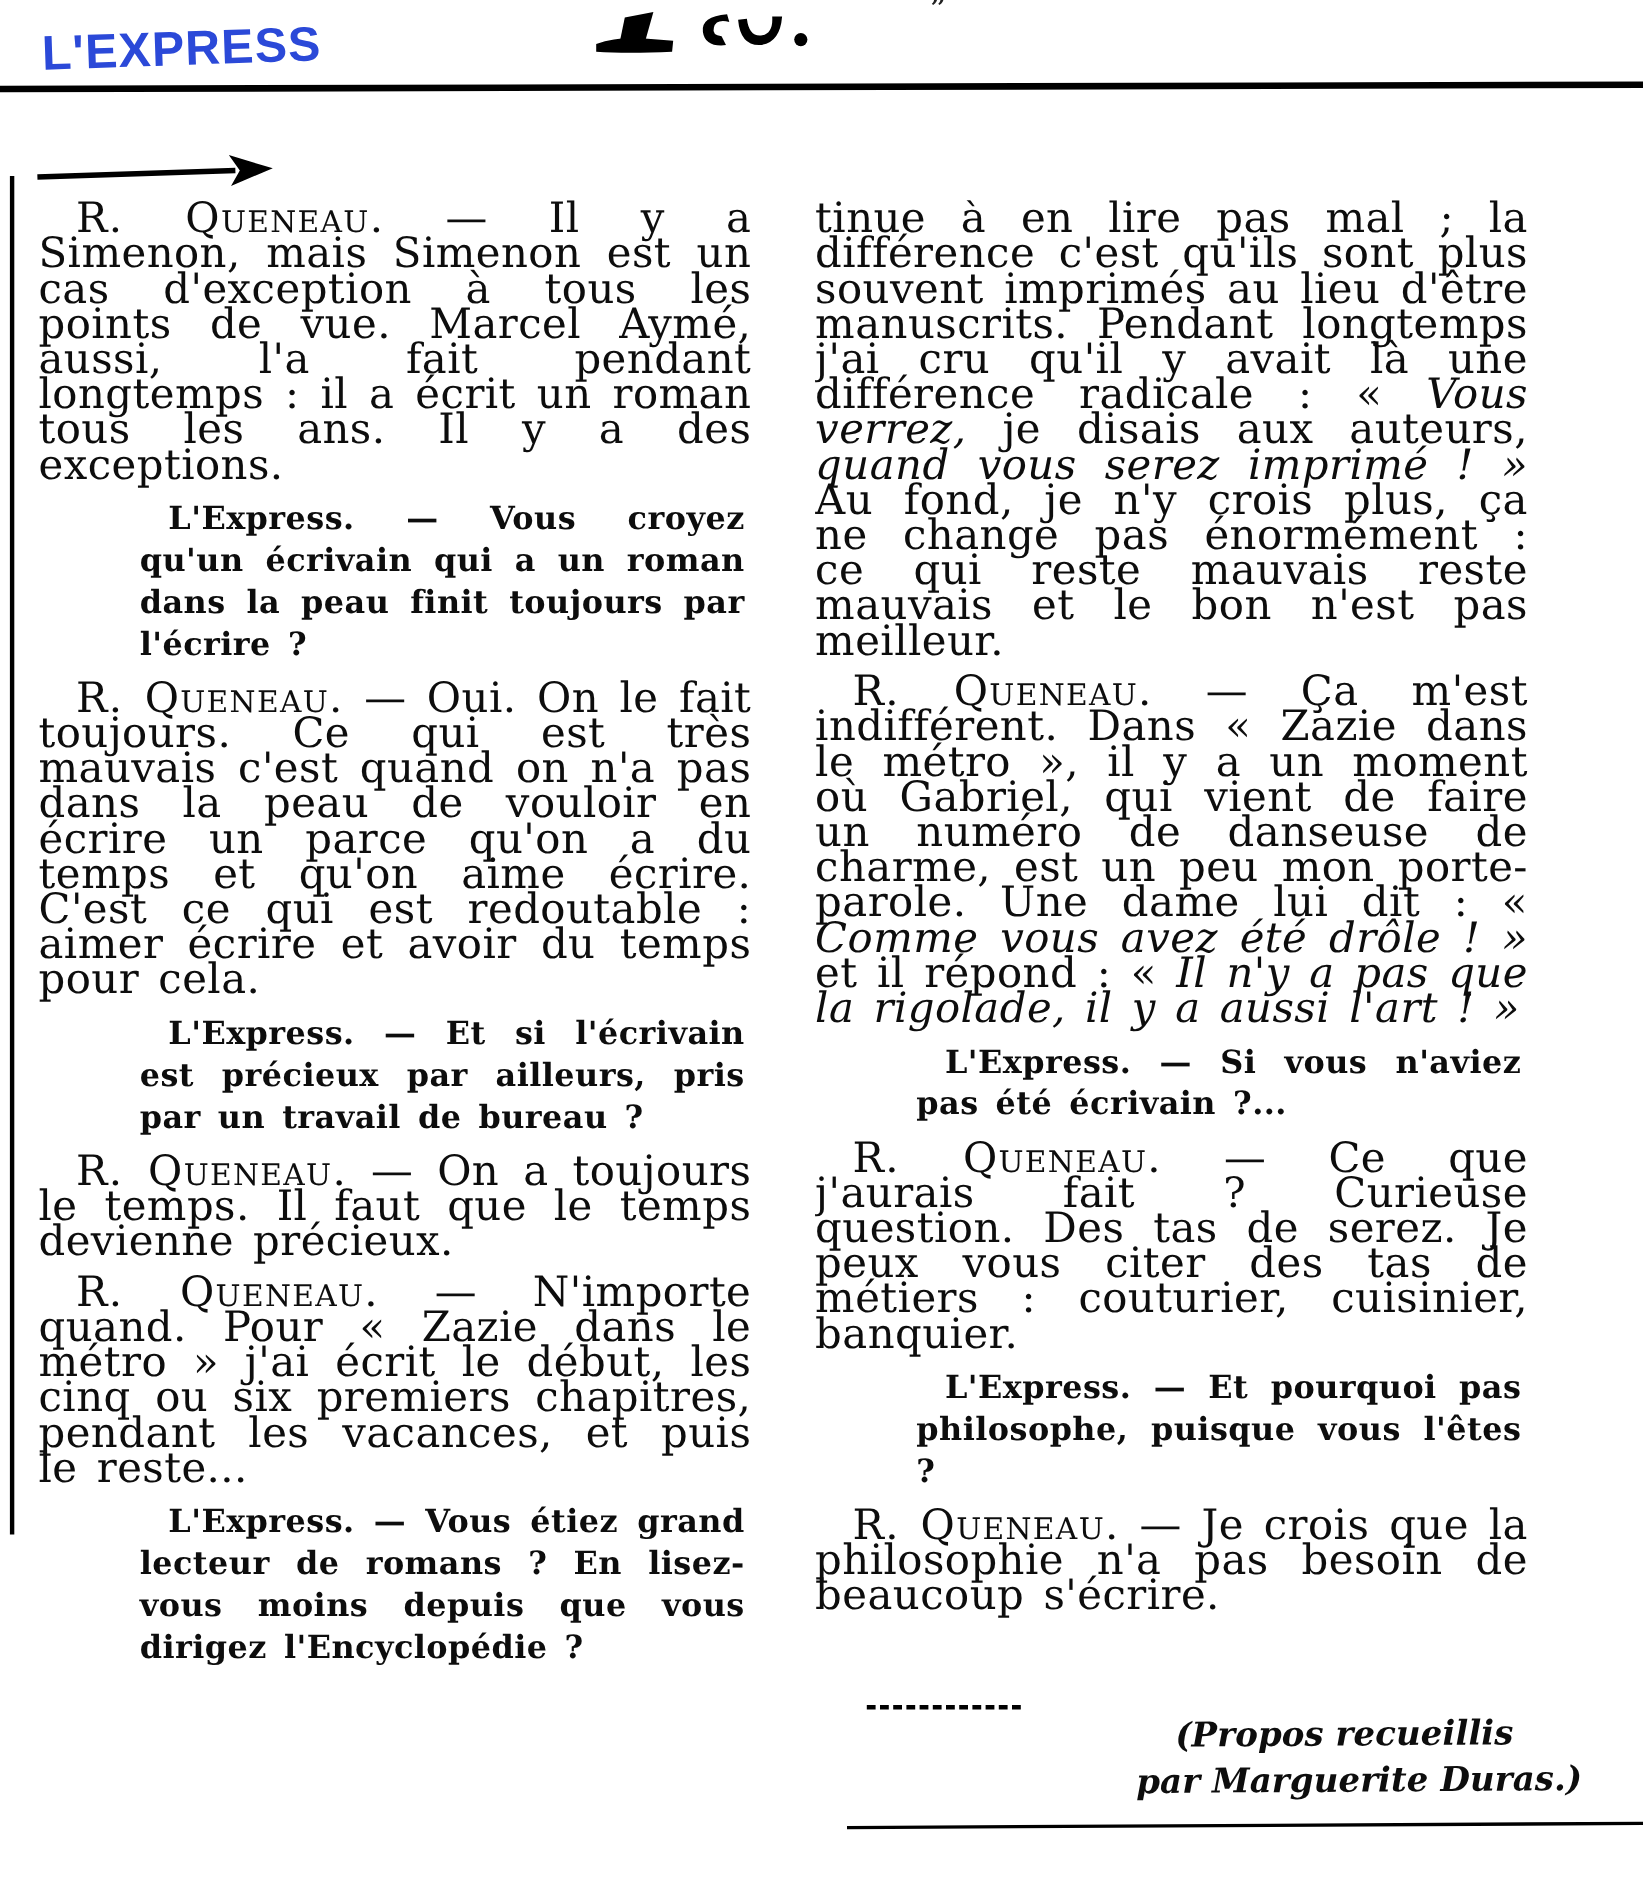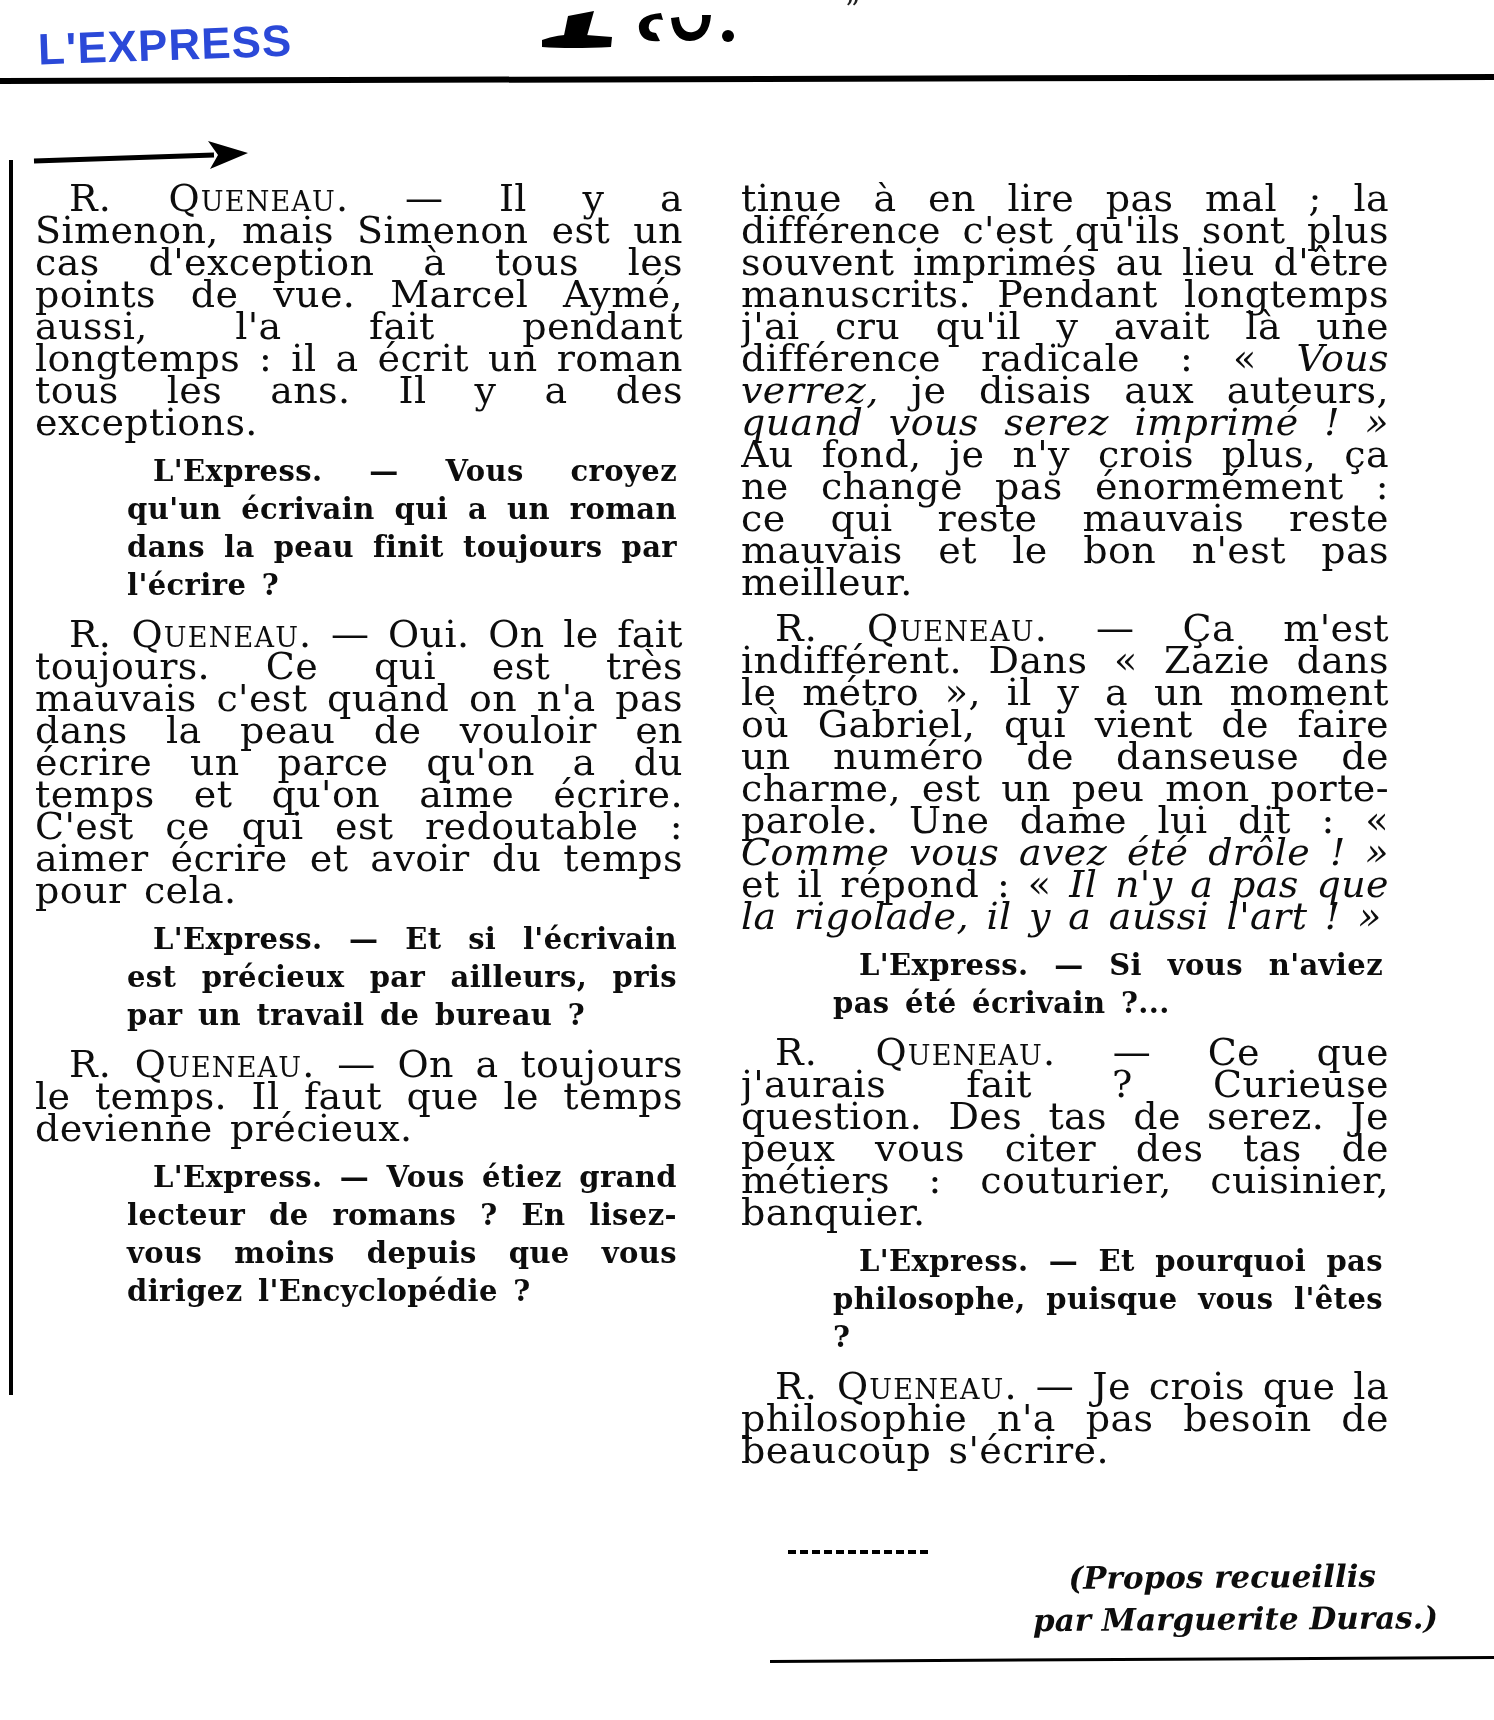--- a/index.html
+++ b/index.html
@@ -101,20 +101,21 @@
 
   <div class="left-rule"></div>
 
   <main class="columns">
     <section class="col">
         <p class="answer"><span class="seg-sc">R. Queneau.</span><span class="seg-p"> — Il y a Simenon, mais Simenon est un cas d'exception à tous les points de vue. Marcel Aymé, aussi, l'a fait pendant longtemps : il a écrit un roman tous les ans. Il y a des exceptions.</span></p>
         <p class="question"><span class="seg-p">L'Express. — Vous croyez qu'un écrivain qui a un roman dans la peau finit toujours par l'écrire ?</span></p>
         <p class="answer"><span class="seg-sc">R. Queneau.</span><span class="seg-p"> — Oui. On le fait toujours. Ce qui est très mauvais c'est quand on n'a pas dans la peau de vouloir en écrire un parce qu'on a du temps et qu'on aime écrire. C'est ce qui est redoutable : aimer écrire et avoir du temps pour cela.</span></p>
         <p class="question"><span class="seg-p">L'Express. — Et si l'écrivain est précieux par ailleurs, pris par un travail de bureau ?</span></p>
         <p class="answer"><span class="seg-sc">R. Queneau.</span><span class="seg-p"> — On a toujours le temps. Il faut que le temps devienne précieux.</span></p>
+        <p class="answer"><span class="seg-sc">R. Queneau.</span><span class="seg-p"> — N'importe quand. Pour « Zazie dans le métro » j'ai écrit le début, les cinq ou six premiers chapitres, pendant les vacances, et puis le reste...</span></p>
         <p class="question"><span class="seg-p">L'Express. — Vous étiez grand lecteur de romans ? En lisez-vous moins depuis que vous dirigez l'Encyclopédie ?</span></p>
       </section>
     <section class="col">
         <p class="answer cont"><span class="seg-p">tinue à en lire pas mal ; la différence c'est qu'ils sont plus souvent imprimés au lieu d'être manuscrits. Pendant longtemps j'ai cru qu'il y avait là une différence radicale : « </span><span class="seg-i">Vous verrez,</span><span class="seg-p"> je disais aux auteurs, </span><span class="seg-i">quand vous serez imprimé ! »</span><span class="seg-p"> Au fond, je n'y crois plus, ça ne change pas énormément : ce qui reste mauvais reste mauvais et le bon n'est pas meilleur.</span></p>
         <p class="answer"><span class="seg-sc">R. Queneau.</span><span class="seg-p"> — Ça m'est indifférent. Dans « Zazie dans le métro », il y a un moment où Gabriel, qui vient de faire un numéro de danseuse de charme, est un peu mon porte-parole. Une dame lui dit : « </span><span class="seg-i">Comme vous avez été drôle ! »</span><span class="seg-p"> et il répond : « </span><span class="seg-i">Il n'y a pas que la rigolade, il y a aussi l'art ! »</span></p>
         <p class="question"><span class="seg-p">L'Express. — Si vous n'aviez pas été écrivain ?...</span></p>
         <p class="answer"><span class="seg-sc">R. Queneau.</span><span class="seg-p"> — Ce que j'aurais fait ? Curieuse question. Des tas de serez. Je peux vous citer des tas de métiers : couturier, cuisinier, banquier.</span></p>
         <p class="question"><span class="seg-p">L'Express. — Et pourquoi pas philosophe, puisque vous l'êtes ?</span></p>
         <p class="answer"><span class="seg-sc">R. Queneau.</span><span class="seg-p"> — Je crois que la philosophie n'a pas besoin de beaucoup s'écrire.</span></p>
       </section>

